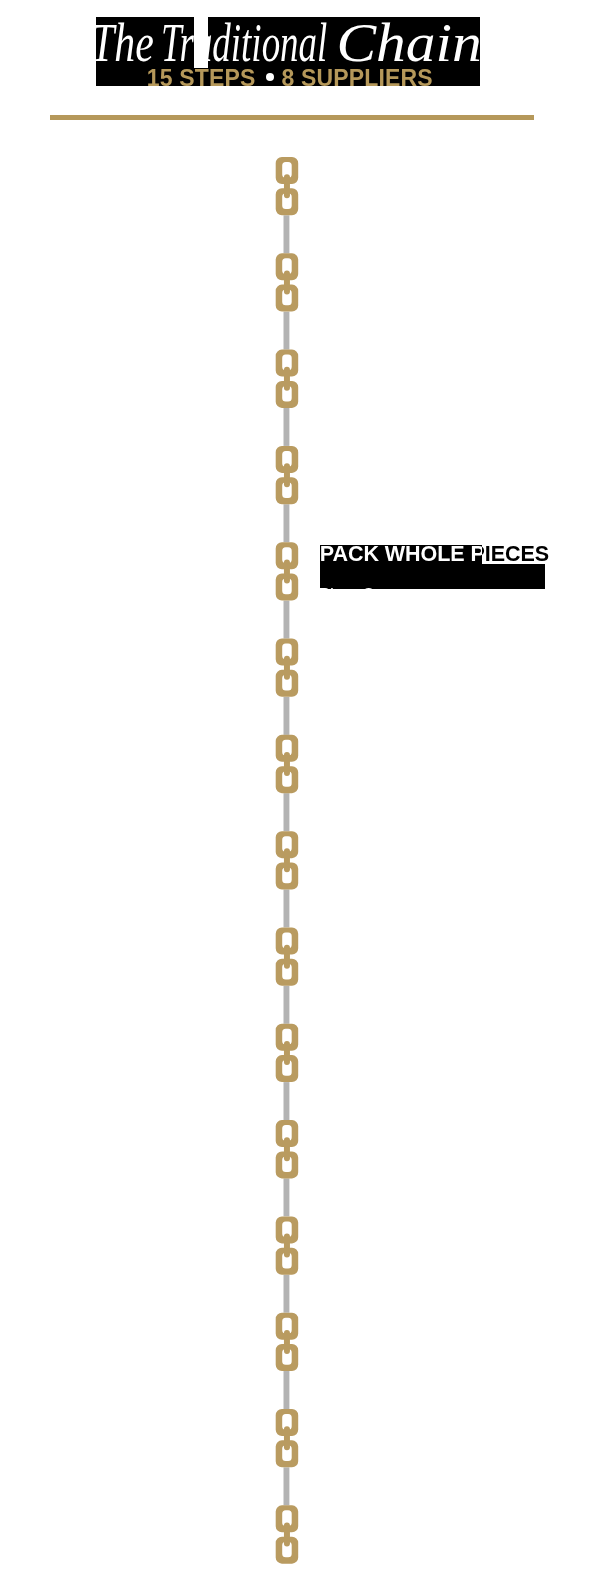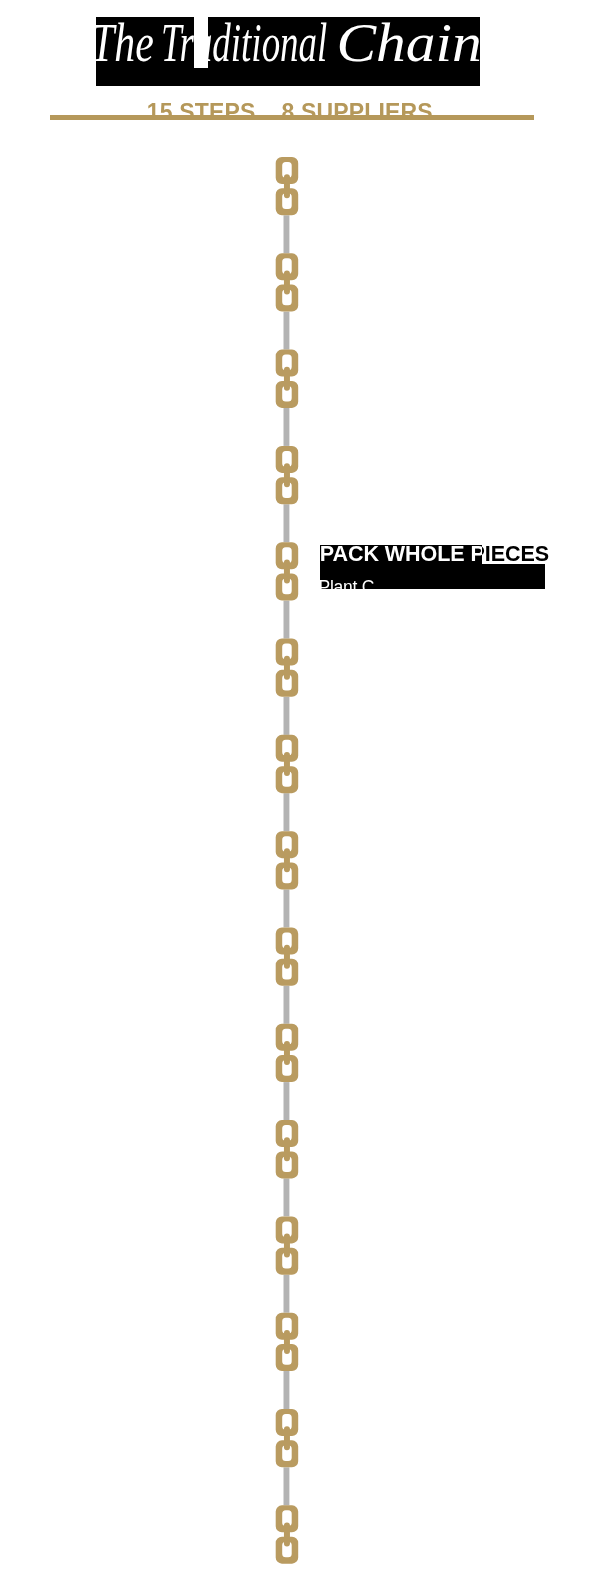--- a/index.html
+++ b/index.html
@@ -3,28 +3,28 @@
 <meta charset="utf-8">
 <style>
 html,body{margin:0;padding:0;background:#fff;-webkit-font-smoothing:antialiased;}
 body{width:600px;height:1577px;position:relative;overflow:hidden;font-family:"Liberation Sans",sans-serif;}
 .abs{position:absolute;}
 #hdbox1{left:95.5px;top:17px;width:384.5px;height:50.7px;background:#000;}
 #hdbox2{left:95.5px;top:67.7px;width:384.5px;height:18.1px;background:#000;}
 #titlewrap{left:0;top:8px;width:480px;height:67.7px;overflow:hidden;}
 #titlewrap svg text{font-family:"Liberation Serif",serif;font-style:italic;font-size:55px;fill:#fff;}
 #hdgap{left:194px;top:0;width:13.5px;height:67.7px;background:#fff;}
-#subtitle{left:95.5px;top:67.7px;width:384.5px;height:18.1px;line-height:20.2px;text-align:center;font-size:23px;font-weight:bold;color:#b5985a;letter-spacing:0.15px;white-space:nowrap;text-indent:4px;margin-top:34px;}
+#subtitle{left:95.5px;top:67.7px;width:384.5px;height:18.1px;line-height:20.2px;text-align:center;font-size:23px;font-weight:bold;color:#b5985a;letter-spacing:0.15px;white-space:nowrap;text-indent:4px;}
 .dot{display:inline-block;width:8px;height:8px;border-radius:50%;background:#fff;vertical-align:4.4px;margin:0 0.5px 0 4.5px;}
 #rule{left:50px;top:115px;width:483.5px;height:4.7px;background:#b5985a;}
 #lbl-under{left:319.8px;top:545px;width:300px;height:19px;font-size:21.5px;font-weight:bold;color:#000;line-height:18.6px;letter-spacing:-0.05px;white-space:nowrap;}
 #lbl-over{left:320px;top:545px;width:161.5px;height:18.6px;background:#000;overflow:hidden;}
 #lbl-over-text{position:absolute;left:-0.2px;top:0;font-size:21.5px;font-weight:bold;color:#fff;line-height:18.6px;letter-spacing:-0.05px;white-space:nowrap;}
 #lbl2{left:320px;top:563.6px;width:225px;height:25.8px;background:#000;color:#fff;}
-#lbl2-text{position:absolute;left:-1.5px;top:15px;font-size:17.5px;line-height:17.5px;letter-spacing:-0.25px;white-space:nowrap;}
+#lbl2-text{position:absolute;left:-1.5px;top:23px;font-size:17.5px;line-height:17.5px;letter-spacing:-0.25px;white-space:nowrap;}
 </style>
 </head>
 <body>
 <div id="hdbox1" class="abs"></div>
 <div id="hdbox2" class="abs"></div>
 <div id="titlewrap" class="abs"><svg width="480" height="68" viewBox="0 0 480 68">
       <text transform="translate(91 53.2) scale(0.76 1)">The</text>
       <text transform="translate(161 53.2) scale(0.672 1)">Traditional</text>
       <text transform="translate(336.5 53.2) scale(1.08 1)">Chain</text>
     </svg></div>

